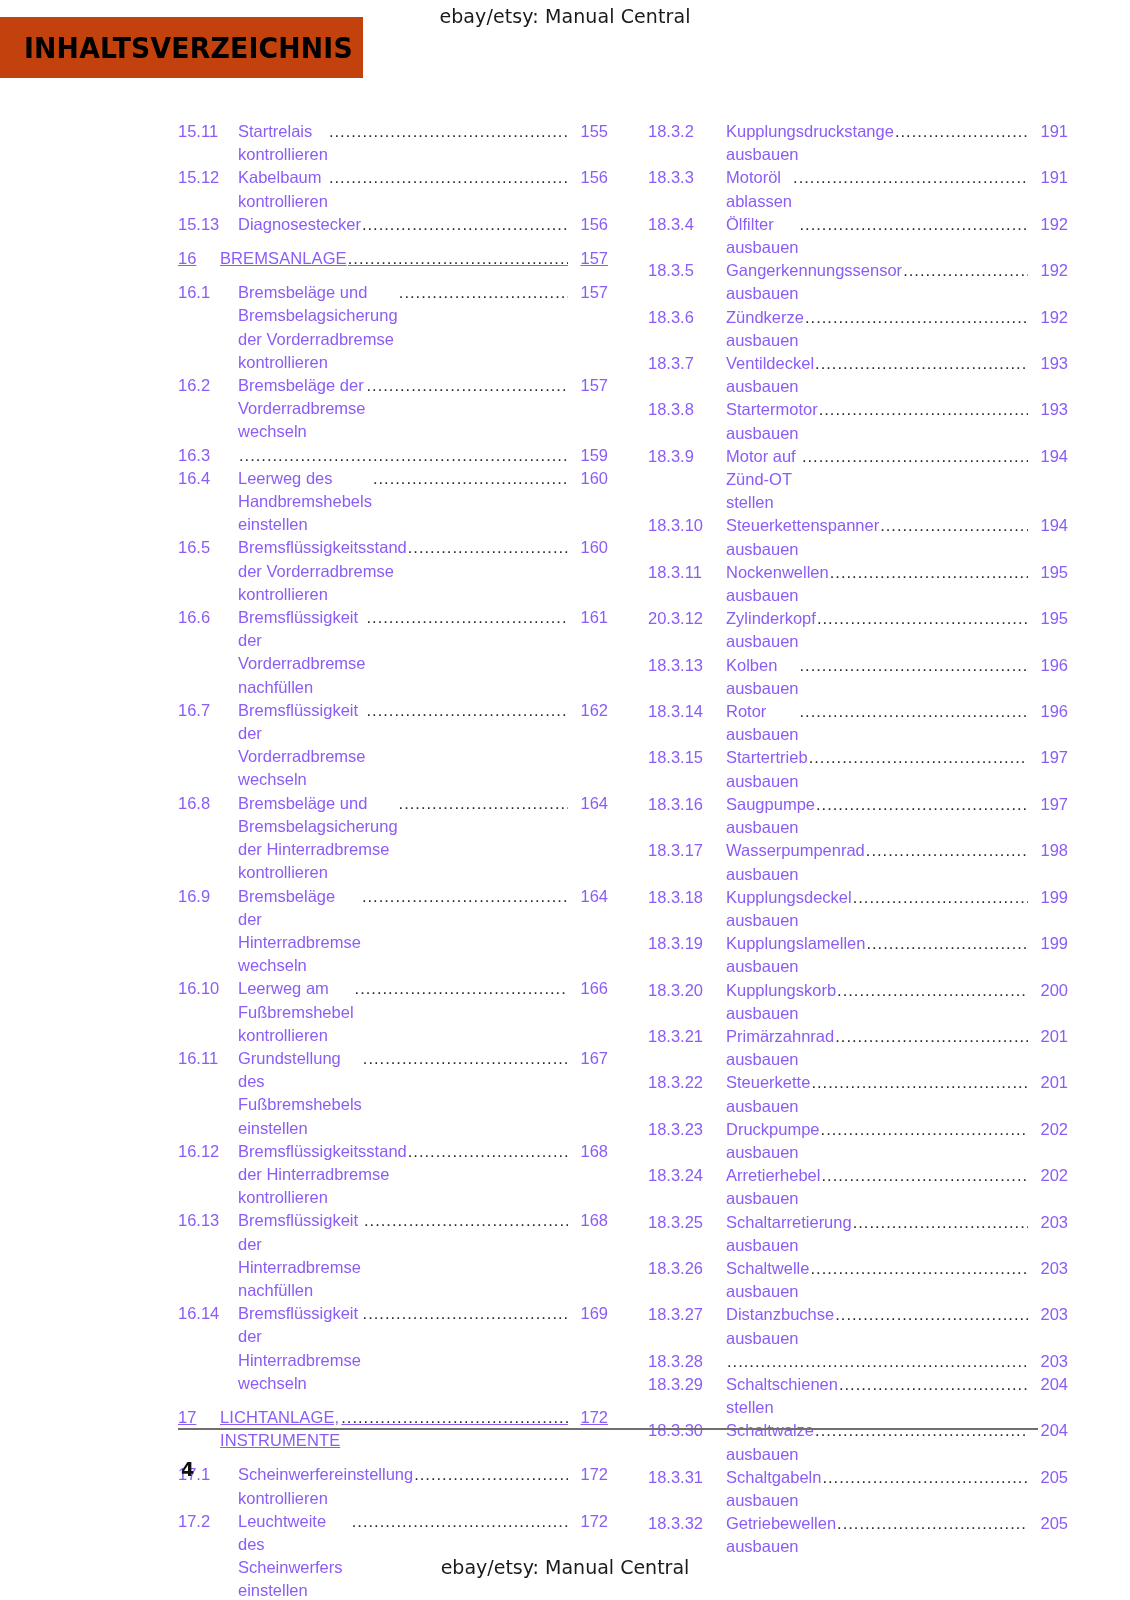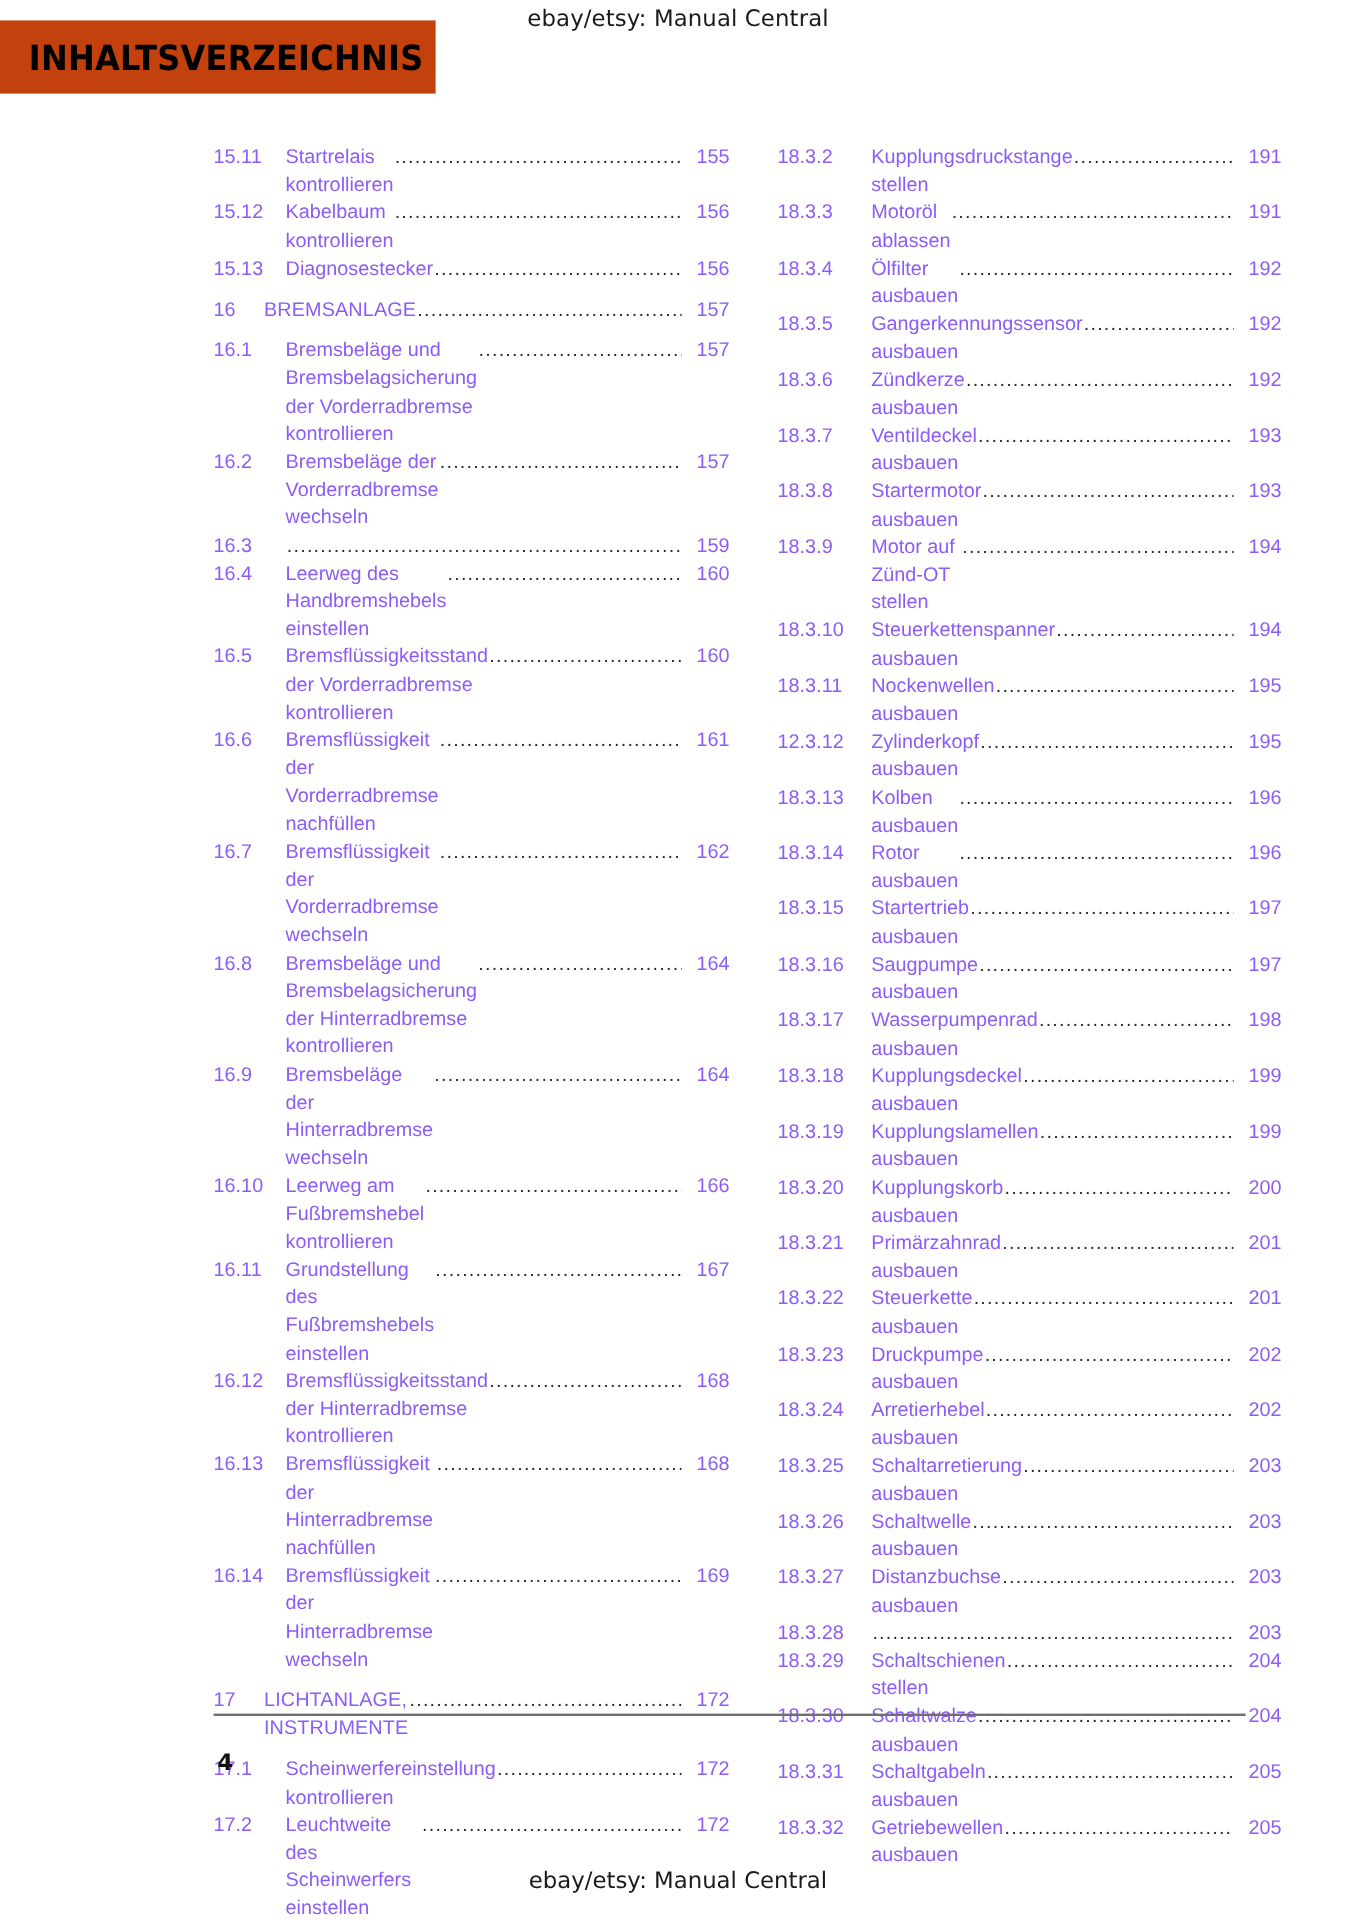--- a/index.html
+++ b/index.html
@@ -69,21 +69,21 @@
   .toc-col.right { width: 420px; margin-left: 40px; }
 
   .entry {
     display: flex;
     align-items: flex-start;
     font-size: 16.5px;
     line-height: 23.2px;
     color: #8b5cf6;
     margin: 0;
   }
-  .entry.gap-before { margin-top: 11px; }
+  .entry.gap-before { margin-top: 11px; text-decoration: underline; }
   .entry.gap-after  { margin-bottom: 11px; }
 
   .num {
     flex: 0 0 auto;
     white-space: nowrap;
     text-align: left;
   }
   .body-col {
     flex: 1 1 auto;
     min-width: 0;
@@ -376,21 +376,21 @@
             <span class="pg">172</span>
           </span>
         </span>
       </div>
     </div>
   <div class="toc-col right" id="col-right">
       <div class="entry sub">
         <span class="num">18.3.2</span>
         <span class="body-col">
           <span class="line">
-            <span class="txt">Kupplungsdruckstange stellen</span>
+            <span class="txt">Kupplungsdruckstange ausbauen</span>
             <span class="dots"></span>
             <span class="pg">191</span>
           </span>
         </span>
       </div>
       <div class="entry sub">
         <span class="num">18.3.3</span>
         <span class="body-col">
           <span class="line">
             <span class="txt">Motoröl ablassen</span>
@@ -473,21 +473,21 @@
         <span class="num">18.3.11</span>
         <span class="body-col">
           <span class="line">
             <span class="txt">Nockenwellen ausbauen</span>
             <span class="dots"></span>
             <span class="pg">195</span>
           </span>
         </span>
       </div>
       <div class="entry sub">
-        <span class="num">12.3.12</span>
+        <span class="num">20.3.12</span>
         <span class="body-col">
           <span class="line">
             <span class="txt">Zylinderkopf ausbauen</span>
             <span class="dots"></span>
             <span class="pg">195</span>
           </span>
         </span>
       </div>
       <div class="entry sub">
         <span class="num">18.3.13</span>

